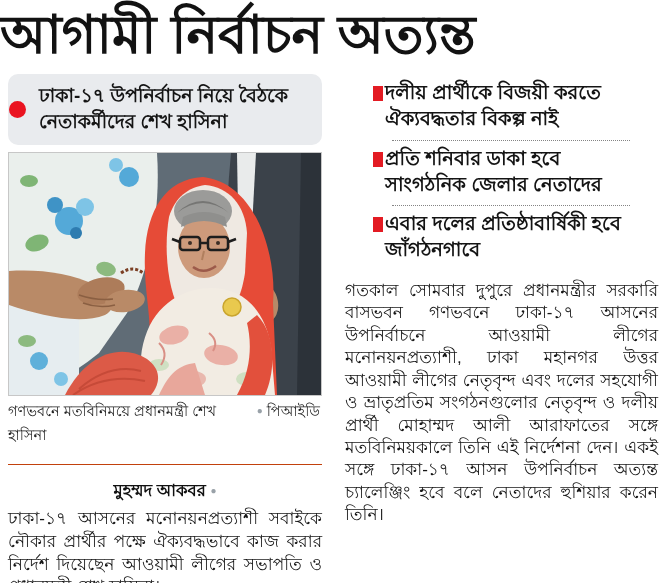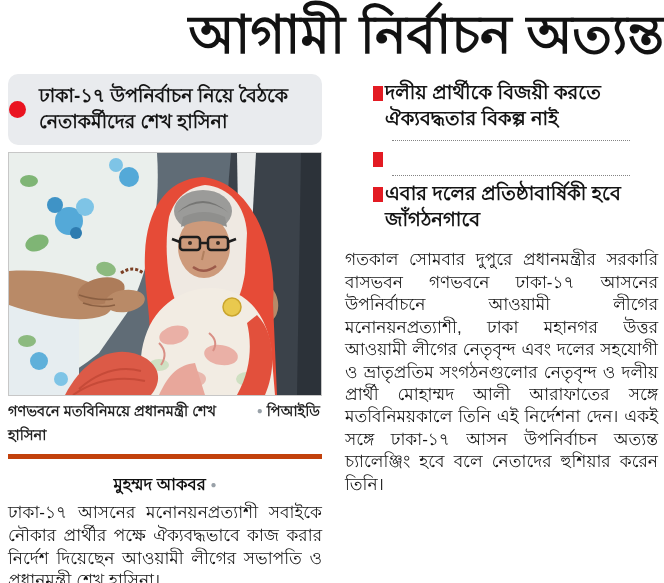--- a/index.html
+++ b/index.html
@@ -5,21 +5,21 @@
   html,body{margin:0;padding:0;background:#ffffff;}
   body{
     width:664px;height:583px;overflow:hidden;
     font-family:"Liberation Sans","DejaVu Sans",sans-serif;
     color:#1a1a1a;
   }
   .page{position:relative;width:664px;height:583px;background:#fff;}
 
   
   .headline{
-    text-align:right;padding-top:4px;
+    text-align:left;padding-top:4px;
     font-size:53px;line-height:1.16;font-weight:600;color:#121212;
     letter-spacing:0;
   }
 
   
   .cols{display:flex;margin-top:9px;padding:0 6px 0 8px;gap:23px;}
   .left-col{width:314px;flex:none;}
   .right-col{flex:1;min-width:0;}
 
   
@@ -33,22 +33,22 @@
     border-radius:50%;background:#ea1320;
   }
 
   
   .photo-frame{margin-top:7px;width:312px;height:242px;border:1px solid #c7c7c7;}
   .photo-frame svg{display:block;}
 
   
   .caption-row{
     display:flex;justify-content:space-between;align-items:baseline;
-    padding:4px 2px 6px 0;font-size:14.5px;font-weight:700;color:#222;
-    border-bottom:5px solid #c2410c;
+    padding:4px 2px 16px 0;font-size:14.5px;font-weight:400;color:#222;
+    border-bottom:1px solid #c2410c;
   }
   .gdot{color:#99a1a8;font-size:10px;vertical-align:2px;}
   .credit{white-space:nowrap;}
   .byline{margin-top:13px;font-weight:700;font-size:16.5px;color:#111;text-align:center;}
   .lede{margin:3px 0 0;font-size:17px;line-height:1.33;text-align:justify;color:#161616;}
 
   
   .bullets{margin:1px 28px 0 28px;}
   .bullet{display:flex;gap:2px;padding:5px 0 8px;}
   .b-marker{width:10px;height:15px;background:#e31b23;flex:none;margin-top:6px;}
@@ -163,20 +163,21 @@
     <div class="right-col">
 
       <div class="bullets">
         <div class="bullet">
           <span class="b-marker"></span>
           <span class="b-text">দলীয় প্রার্থীকে বিজয়ী করতে ঐক্যবদ্ধতার বিকল্প নাই</span>
         </div>
         <div class="b-sep"></div>
         <div class="bullet">
           <span class="b-marker"></span>
+          <span class="b-text">প্রতি শনিবার ডাকা হবে সাংগঠনিক জেলার নেতাদের</span>
         </div>
         <div class="b-sep"></div>
         <div class="bullet">
           <span class="b-marker"></span>
           <span class="b-text">এবার দলের প্রতিষ্ঠাবার্ষিকী হবে জাঁগঠনগাবে</span>
         </div>
       </div>
 
       <div class="body-col">
         <p>গতকাল সোমবার দুপুরে প্রধানমন্ত্রীর সরকারি বাসভবন গণভবনে ঢাকা-১৭ আসনের উপনির্বাচনে আওয়ামী লীগের মনোনয়নপ্রত্যাশী, ঢাকা মহানগর উত্তর আওয়ামী লীগের নেতৃবৃন্দ এবং দলের সহযোগী ও ভ্রাতৃপ্রতিম সংগঠনগুলোর নেতৃবৃন্দ ও দলীয় প্রার্থী মোহাম্মদ আলী আরাফাতের সঙ্গে মতবিনিময়কালে তিনি এই নির্দেশনা দেন। একই সঙ্গে ঢাকা-১৭ আসন উপনির্বাচন অত্যন্ত চ্যালেঞ্জিং হবে বলে নেতাদের হুশিয়ার করেন তিনি।</p>

